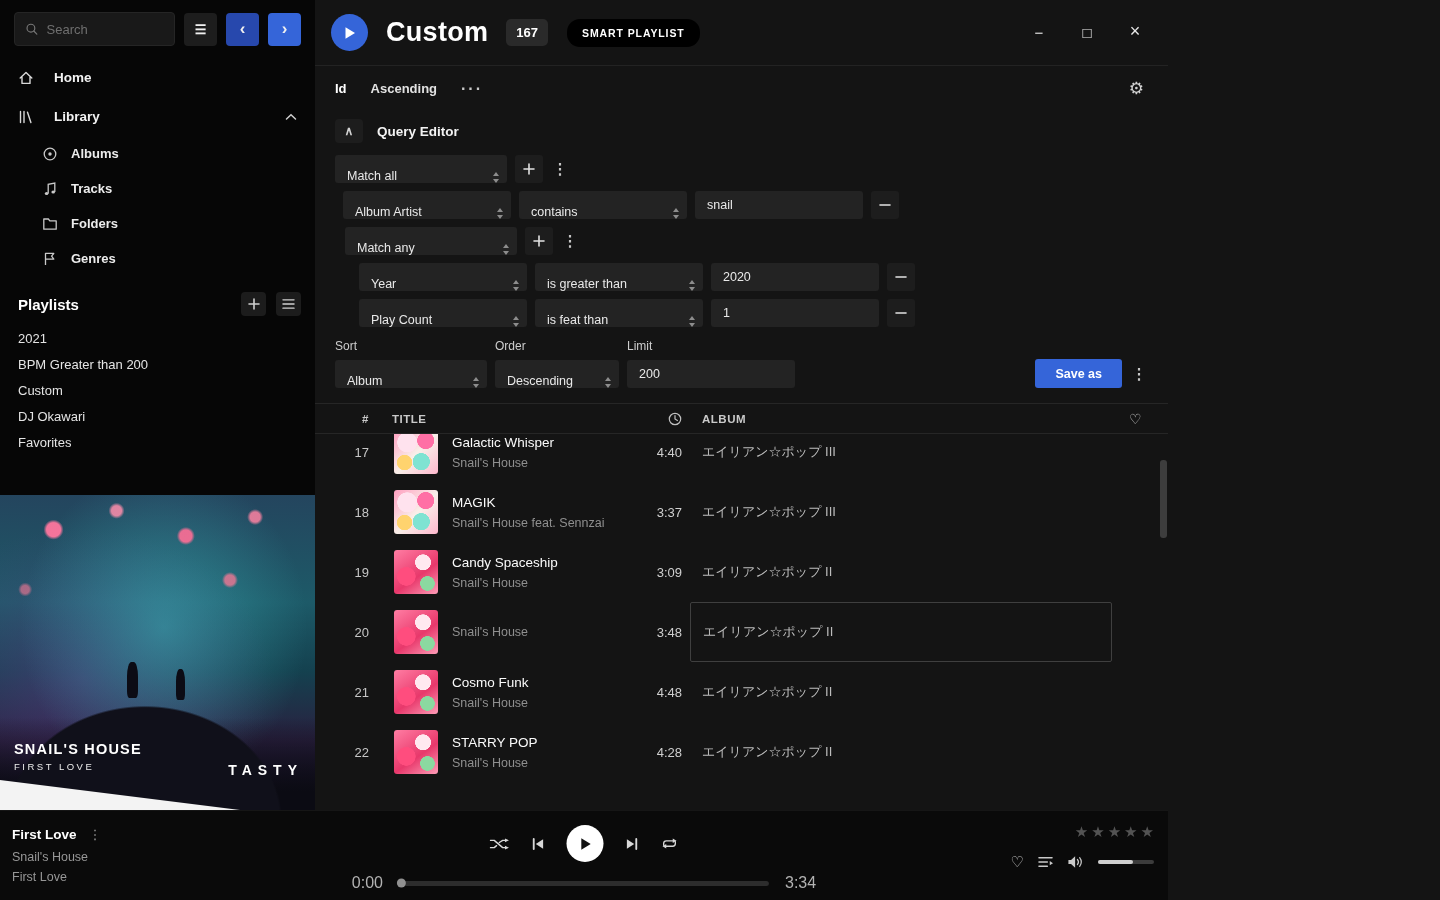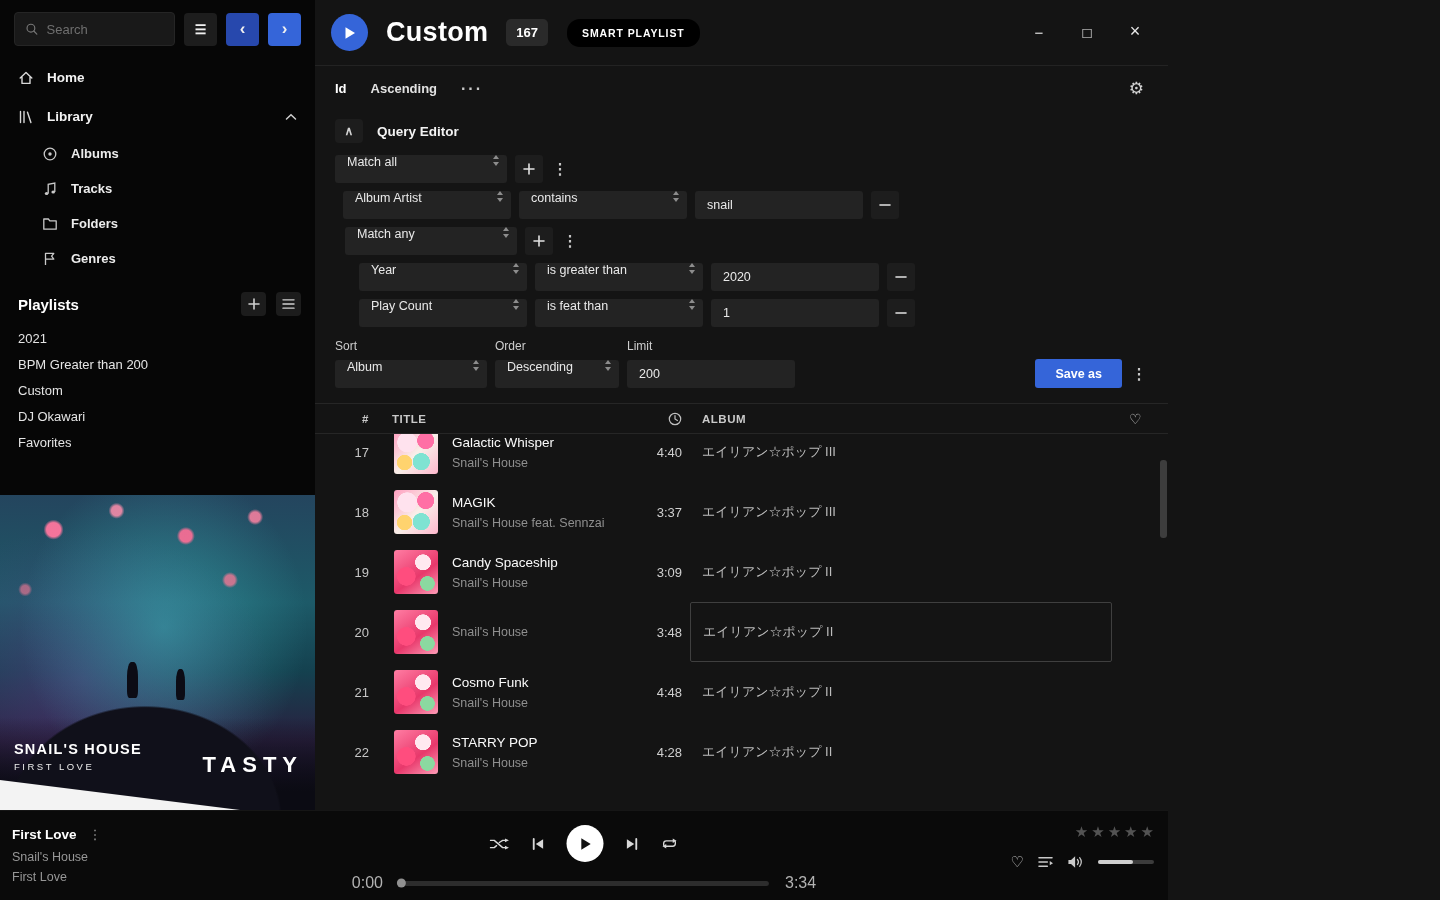--- a/index.html
+++ b/index.html
@@ -9,21 +9,21 @@
 
   
   .sidebar{background:#060606;display:flex;flex-direction:column;overflow:hidden}
   .sb-controls{display:flex;gap:9px;padding:12px 14px;align-items:center;flex:0 0 auto}
   .search-box{flex:1;display:flex;align-items:center;gap:8px;background:#191919;border:1px solid #252525;border-radius:4px;height:34px;padding:0 10px;color:#777}
   .search-box input{background:transparent;border:0;outline:0;color:#ddd;font:13px "Liberation Sans",sans-serif;width:100%}
   .search-box input::placeholder{color:#6f6f6f}
   .sq-btn{width:33px;height:33px;border-radius:4px;display:flex;align-items:center;justify-content:center;font-size:17px;font-weight:700;color:#f0f0f0;background:#1d1d1d;cursor:pointer;flex:0 0 auto}
   .sq-btn.back{background:#2748ad}
   .sq-btn.fwd{background:#3565d9}
-  .nav-item{display:flex;align-items:center;gap:13px;height:39px;padding:0 18px;font-size:13.5px;font-weight:700;color:#f2f2f2;cursor:pointer}
+  .nav-item{display:flex;align-items:center;gap:20px;height:39px;padding:0 18px;font-size:13.5px;font-weight:700;color:#f2f2f2;cursor:pointer}
   .nav-item .i16{color:#d8d8d8}
   .nav-chev{margin-left:auto;color:#cfcfcf;display:flex}
   .sub-item{display:flex;align-items:center;gap:13px;height:35px;padding:0 18px 0 42px;font-size:13px;font-weight:700;color:#ececec;cursor:pointer}
   .sub-item .i16{color:#c9c9c9}
   .pl-header{display:flex;align-items:center;padding:16px 14px 9px 18px}
   .pl-title{font-size:15px;font-weight:800;color:#fff}
   .pl-btns{margin-left:auto;display:flex;gap:10px}
   .pl-btn{width:25px;height:24px;border-radius:4px;background:#1c1c1c;color:#cfcfcf;display:flex;align-items:center;justify-content:center;cursor:pointer}
   .pl-item{padding:5.5px 18px;font-size:13px;color:#e4e4e4;cursor:pointer}
   .i16{width:16px;height:16px}
@@ -45,21 +45,21 @@
     background:radial-gradient(ellipse at 46% 108%, #10101a 0 56%, rgba(16,16,26,0) 57%),
                linear-gradient(to top,#0b0b13 14%,rgba(11,11,19,0) 70%)}
   .fig{position:absolute;background:#0c0c15;border-radius:40% 40% 20% 20%}
   .fig.a{left:127px;bottom:112px;width:11px;height:36px}
   .fig.b{left:176px;bottom:110px;width:9px;height:31px}
   .wedge{position:absolute;left:0;bottom:0;width:240px;height:30px;background:#f3f3f3;
     -webkit-clip-path:polygon(0 0,100% 100%,0 100%);clip-path:polygon(0 0,100% 100%,0 100%)}
   .art-text{position:absolute;left:14px;bottom:38px;z-index:2}
   .art-artist{font-size:14.5px;font-weight:800;letter-spacing:1.2px;color:#fff}
   .art-album{margin-top:4px;font-size:9.5px;letter-spacing:2.5px;color:#ededed}
-  .art-brand{position:absolute;right:12px;bottom:32px;font-size:22px;font-weight:700;letter-spacing:6px;color:#fff;z-index:2}
+  .art-brand{position:absolute;right:12px;bottom:32px;font-size:14px;font-weight:700;letter-spacing:6px;color:#fff;z-index:2}
 
   
   .main{position:relative;display:flex;flex-direction:column;overflow:hidden;background:#141414}
   .m-header{height:66px;display:flex;align-items:center;padding:0 24px 0 16px;border-bottom:1px solid #232323;flex:0 0 auto}
   .play-circle{width:37px;height:37px;border-radius:50%;background:#3565d9;display:flex;align-items:center;justify-content:center;cursor:pointer;flex:0 0 auto}
   .m-title{font-size:27px;font-weight:800;letter-spacing:.3px;margin-left:18px;color:#fff}
   .count-badge{margin-left:18px;background:#2a2a2a;color:#ffffff;font-size:13px;font-weight:700;padding:6px 10px;border-radius:5px}
   .sp-badge{margin-left:19px;background:#000;color:#fff;font-size:10.5px;font-weight:800;letter-spacing:.9px;padding:8px 15px;border-radius:13px}
   .win-controls{margin-left:auto;display:flex;gap:30px;font-size:15px;color:#e9e9e9}
   .win-btn{width:18px;text-align:center;cursor:pointer}
@@ -69,21 +69,21 @@
   .tb-field{font-size:13px;font-weight:800;color:#fff;cursor:pointer}
   .tb-order{margin-left:24px;font-size:13px;font-weight:700;color:#e2e2e2;cursor:pointer}
   .tb-more{margin-left:24px;color:#c9c9c9;letter-spacing:2px;font-weight:800;cursor:pointer}
   .tb-gear{margin-left:auto;font-size:17px;color:#d2d2d2;cursor:pointer}
 
   .qe{padding:2px 20px 0;flex:0 0 auto}
   .qe-head{display:flex;align-items:center;gap:14px;margin:6px 0 12px}
   .qe-collapse{width:28px;height:24px;border-radius:4px;background:#1d1d1d;color:#d2d2d2;display:flex;align-items:center;justify-content:center;font-size:12px;font-weight:800;cursor:pointer}
   .qe-title{font-size:13.5px;font-weight:700;color:#f3f3f3}
   .qe-row{display:flex;align-items:center;gap:8px;margin-bottom:8px}
-  .select{height:28px;background:#232323;border-radius:3px;display:flex;align-items:flex-start;justify-content:space-between;padding:0 8px 0 12px;font-size:12.5px;color:#e9e9e9;cursor:pointer}
+  .select{height:28px;background:#232323;border-radius:3px;display:flex;align-items:flex-end;justify-content:space-between;padding:0 8px 0 12px;font-size:12.5px;color:#e9e9e9;cursor:pointer}
   .ud{display:flex;flex-direction:column;gap:3px;margin-left:8px}
   .ud i{width:0;height:0;border-left:3.5px solid transparent;border-right:3.5px solid transparent;display:block}
   .ud .up{border-bottom:4px solid #8d8d8d}
   .ud .dn{border-top:4px solid #8d8d8d}
   .w172{width:172px}.w168{width:168px}.w152{width:152px}.w124{width:124px}.w76{width:76px}
   .tinput{height:28px;background:#232323;border:0;border-radius:3px;color:#e9e9e9;font:12.5px "Liberation Sans",sans-serif;padding:0 12px;width:168px;outline:0}
   .ghost-btn{width:28px;height:28px;display:flex;align-items:center;justify-content:center;background:#1d1d1d;border-radius:3px;color:#e2e2e2;cursor:pointer;flex:0 0 auto}
   .kebab{background:transparent;width:18px;font-size:15px;font-weight:700;color:#c6c6c6;letter-spacing:0}
   .ind-rule{margin-left:8px}
   .ind-group{margin-left:10px}

